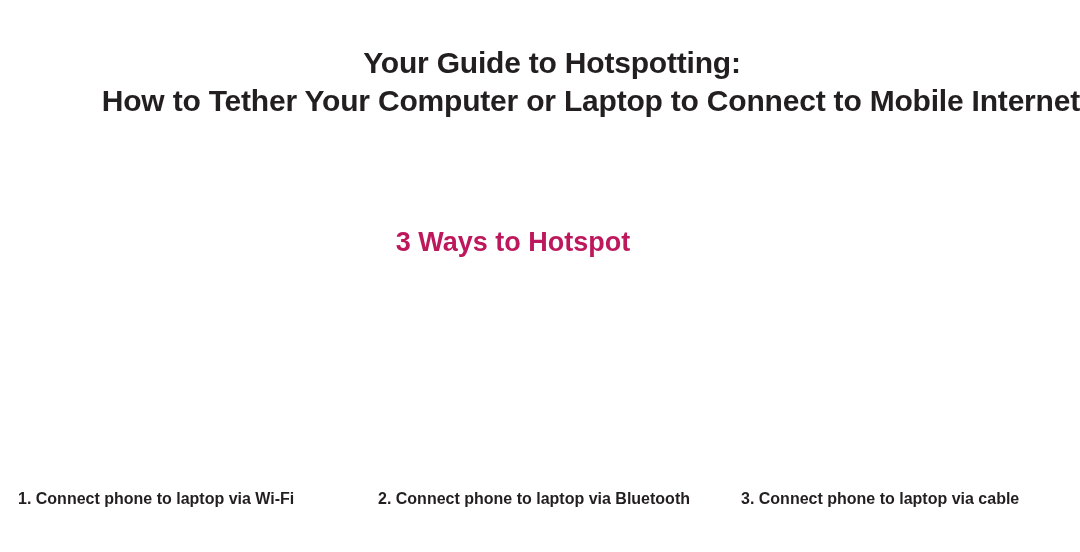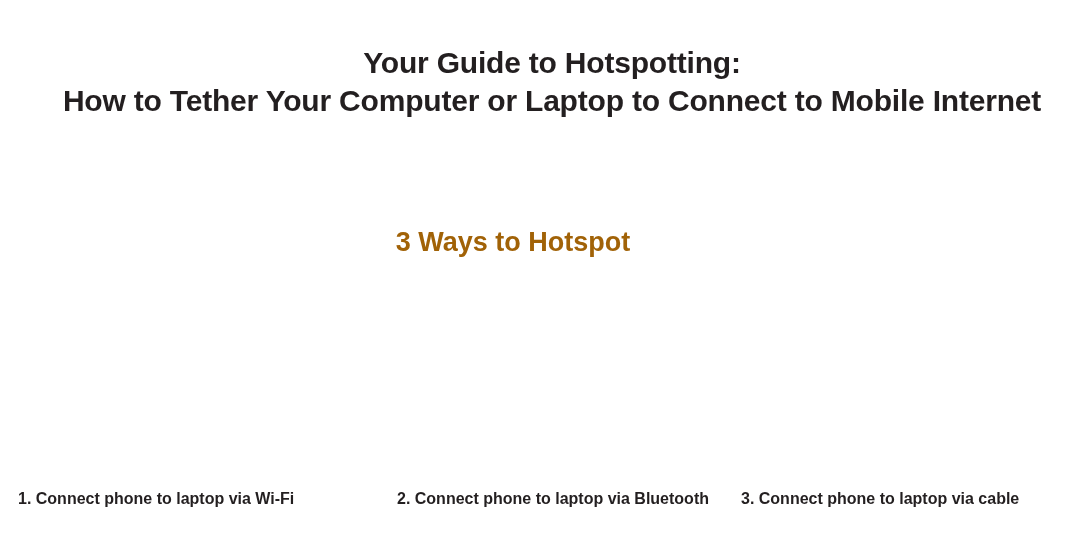--- a/index.html
+++ b/index.html
@@ -33,51 +33,52 @@
     letter-spacing: -0.2px;
     padding-left: 24px;
   }
   .title-line-1 {
     font-size: 30px;
     line-height: 38px;
   }
   .title-line-2 {
     font-size: 30px;
     line-height: 38px;
+    text-align: right;
   }
   .subtitle {
     position: absolute;
     top: 224px;
     left: 0;
     width: 1080px;
     text-align: center;
     font-size: 27px;
     font-weight: bold;
-    color: #a16207;
+    color: #be185d;
     line-height: 36px;
     padding-right: 54px;
     box-sizing: border-box;
   }
   .captions {
     position: absolute;
     top: 488px;
     left: 0;
     width: 926px;
     height: 30px;
   }
   .caption {
     position: absolute;
     font-size: 16px;
     font-weight: bold;
     color: #231f20;
     white-space: nowrap;
     line-height: 22px;
   }
   .caption-1 { left: 18px; }
-  .caption-2 { left: 397px; }
+  .caption-2 { left: 378px; }
   .caption-3 { left: 741px; }
 </style>
 </head>
 <body>
 
 <div class="page">
 
   <div class="title-block">
     <div class="title-line title-line-1">Your Guide to Hotspotting:</div>
     <div class="title-line title-line-2">How to Tether Your Computer or Laptop to Connect to Mobile Internet</div>

